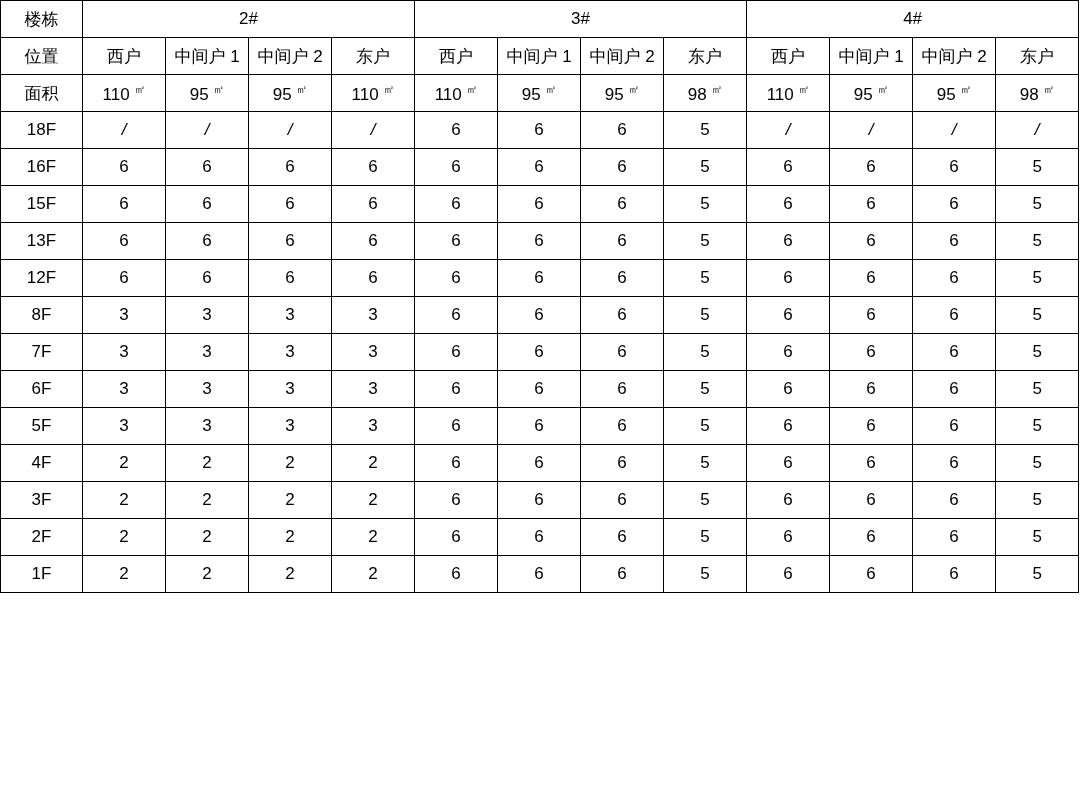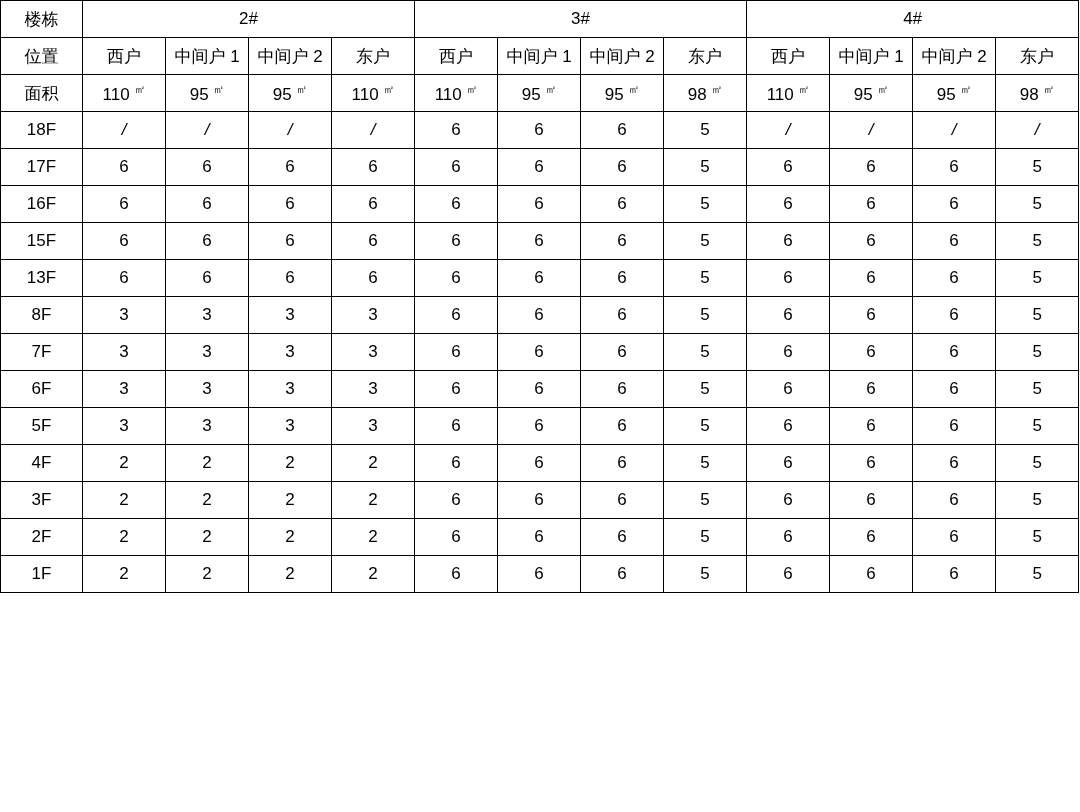--- a/index.html
+++ b/index.html
@@ -135,35 +135,20 @@
         <td class="cell s-orange">6</td>
         <td class="cell s-orange">6</td>
         <td class="cell s-orange">6</td>
         <td class="cell s-yellow">5</td>
         <td class="cell s-white italic">/</td>
         <td class="cell s-white italic">/</td>
         <td class="cell s-white italic">/</td>
         <td class="cell s-white italic">/</td>
       </tr>
       <tr>
-        <td class="floor-label">17F</td>
-        <td class="cell s-orange">6</td>
-        <td class="cell s-orange">6</td>
-        <td class="cell s-orange">6</td>
-        <td class="cell s-orange">6</td>
-        <td class="cell s-orange">6</td>
-        <td class="cell s-orange">6</td>
-        <td class="cell s-orange">6</td>
-        <td class="cell s-yellow">5</td>
-        <td class="cell s-orange">6</td>
-        <td class="cell s-orange">6</td>
-        <td class="cell s-orange">6</td>
-        <td class="cell s-yellow">5</td>
-      </tr>
-      <tr>
         <td class="floor-label">16F</td>
         <td class="cell s-orange">6</td>
         <td class="cell s-orange">6</td>
         <td class="cell s-orange">6</td>
         <td class="cell s-orange">6</td>
         <td class="cell s-orange">6</td>
         <td class="cell s-orange">6</td>
         <td class="cell s-orange">6</td>
         <td class="cell s-yellow">5</td>
         <td class="cell s-orange">6</td>
@@ -181,20 +166,35 @@
         <td class="cell s-orange">6</td>
         <td class="cell s-orange">6</td>
         <td class="cell s-yellow">5</td>
         <td class="cell s-orange">6</td>
         <td class="cell s-orange">6</td>
         <td class="cell s-orange">6</td>
         <td class="cell s-yellow">5</td>
       </tr>
       <tr>
         <td class="floor-label">13F</td>
+        <td class="cell s-orange">6</td>
+        <td class="cell s-orange">6</td>
+        <td class="cell s-orange">6</td>
+        <td class="cell s-orange">6</td>
+        <td class="cell s-orange">6</td>
+        <td class="cell s-orange">6</td>
+        <td class="cell s-orange">6</td>
+        <td class="cell s-yellow">5</td>
+        <td class="cell s-orange">6</td>
+        <td class="cell s-orange">6</td>
+        <td class="cell s-orange">6</td>
+        <td class="cell s-yellow">5</td>
+      </tr>
+      <tr>
+        <td class="floor-label">12F</td>
         <td class="cell s-orange">6</td>
         <td class="cell s-orange">6</td>
         <td class="cell s-orange">6</td>
         <td class="cell s-orange">6</td>
         <td class="cell s-orange">6</td>
         <td class="cell s-orange">6</td>
         <td class="cell s-orange">6</td>
         <td class="cell s-yellow">5</td>
         <td class="cell s-orange">6</td>
         <td class="cell s-orange">6</td>

